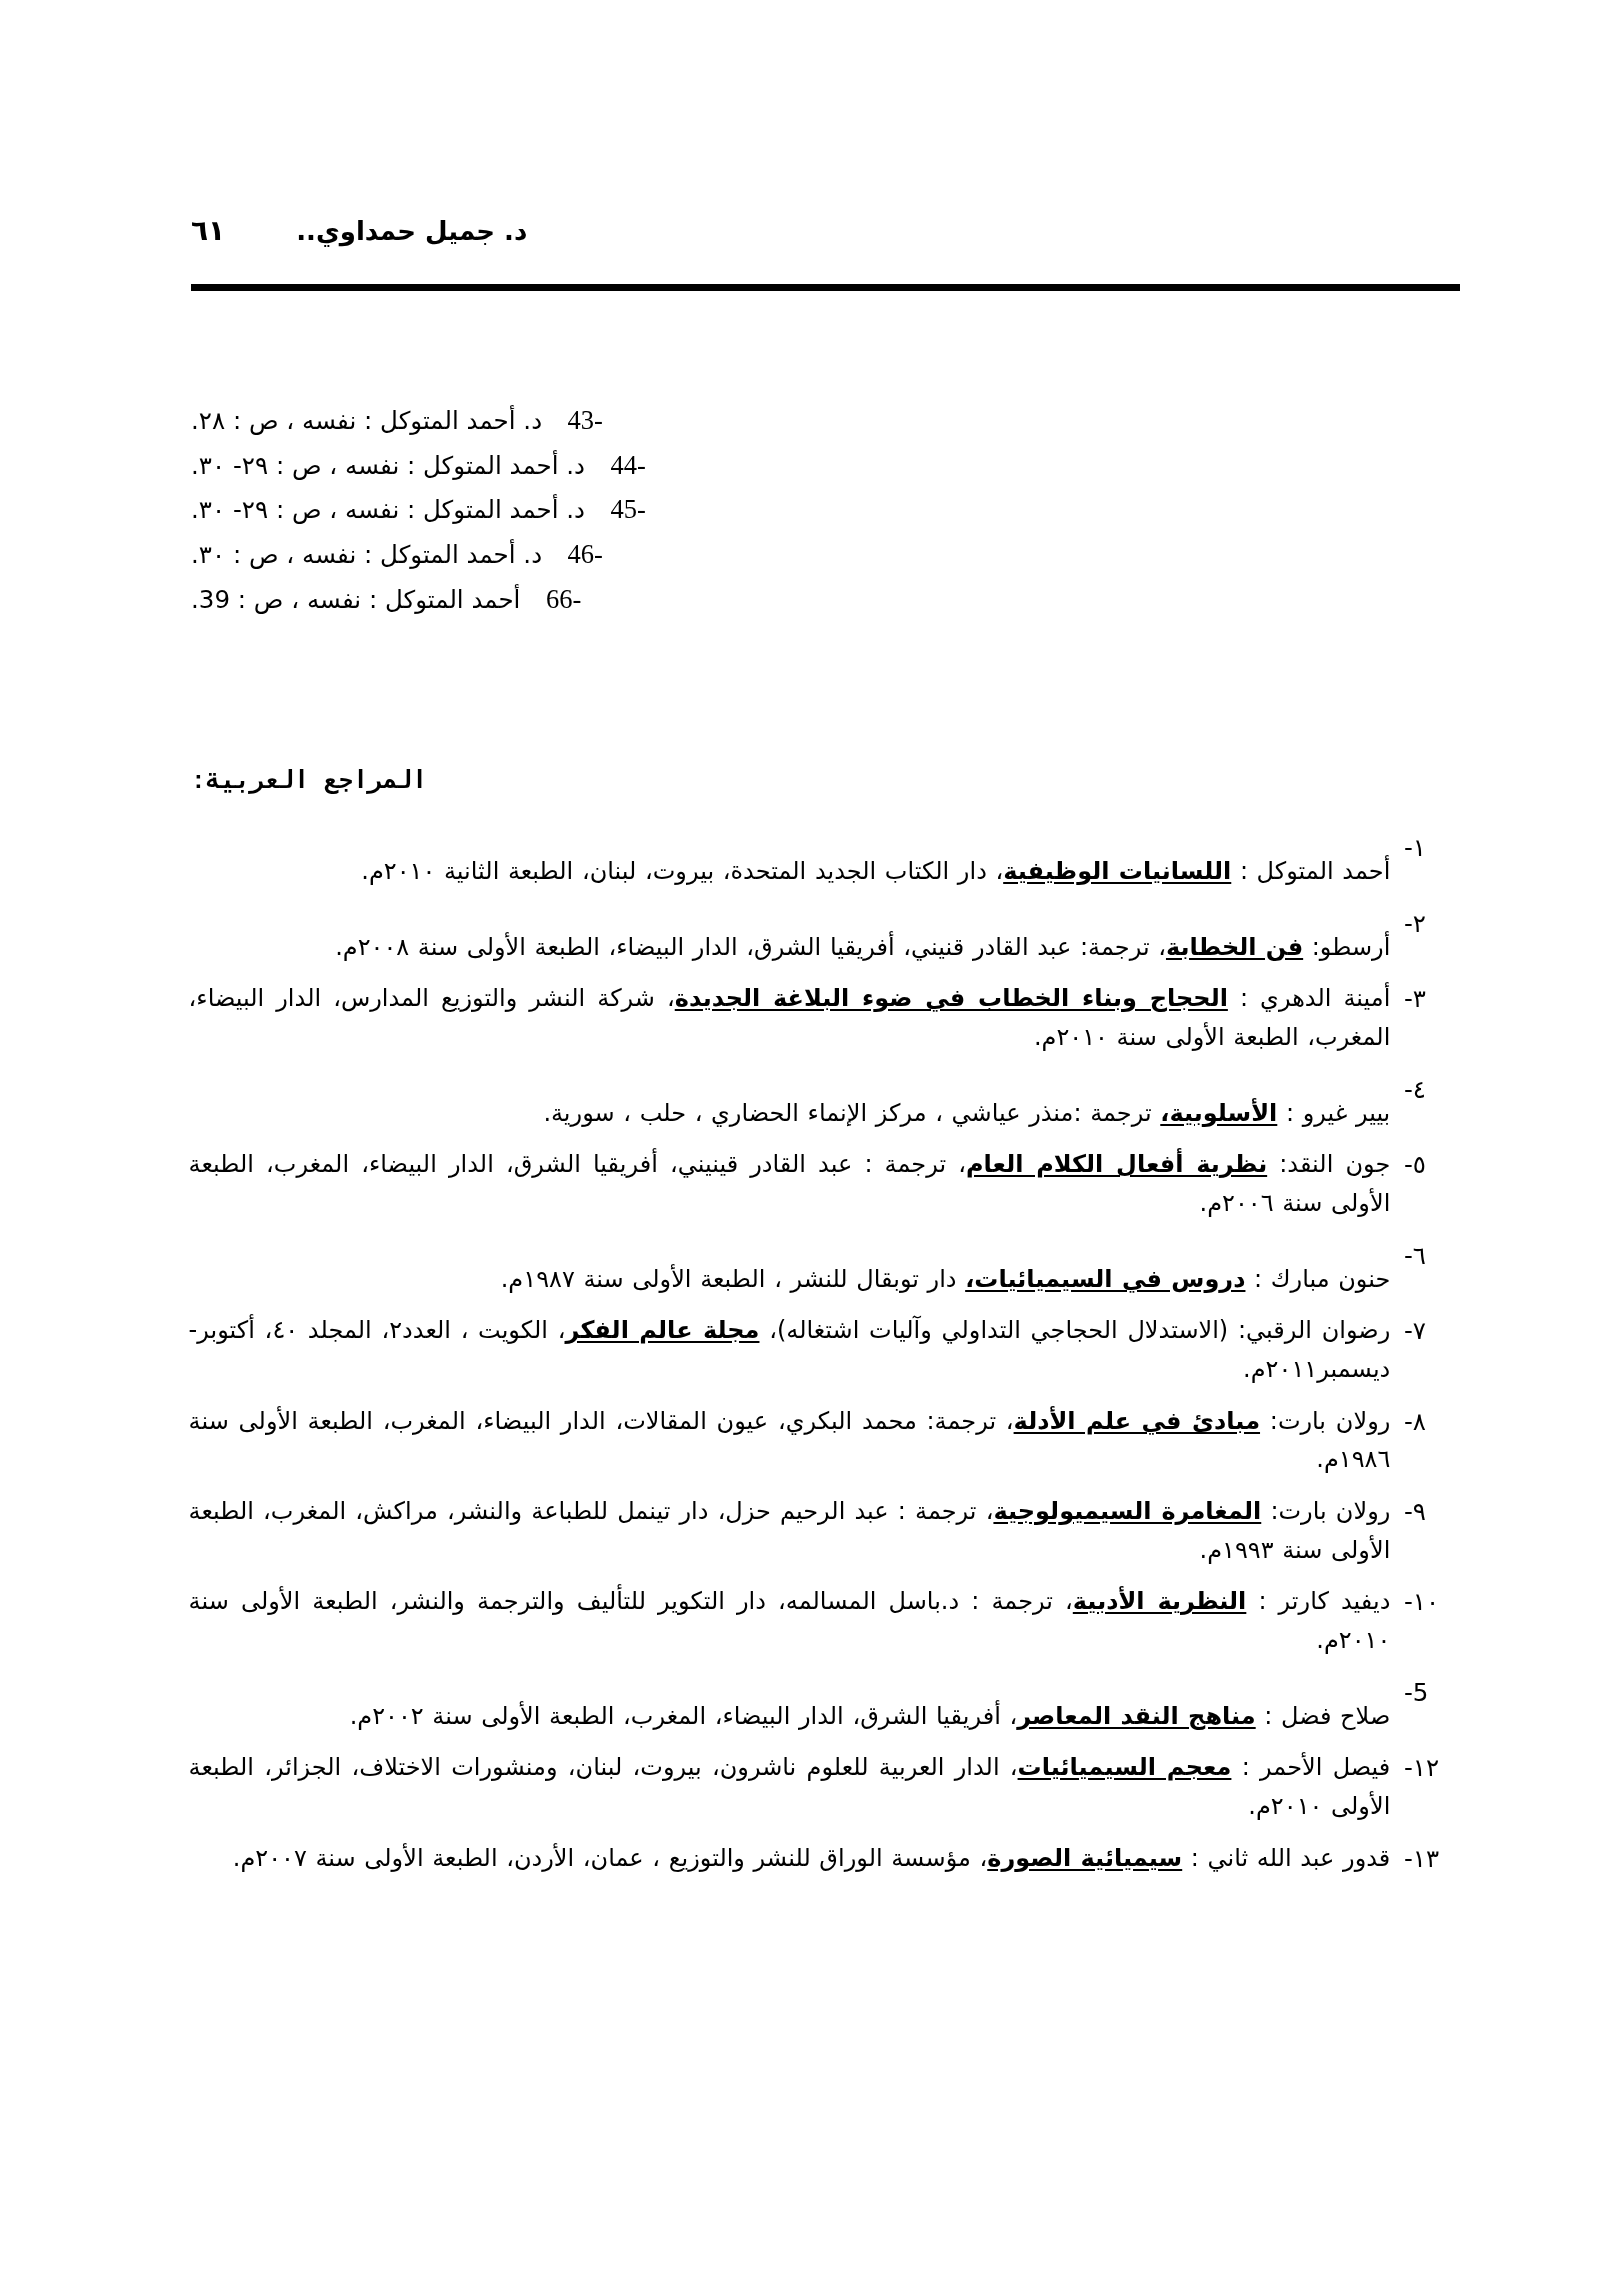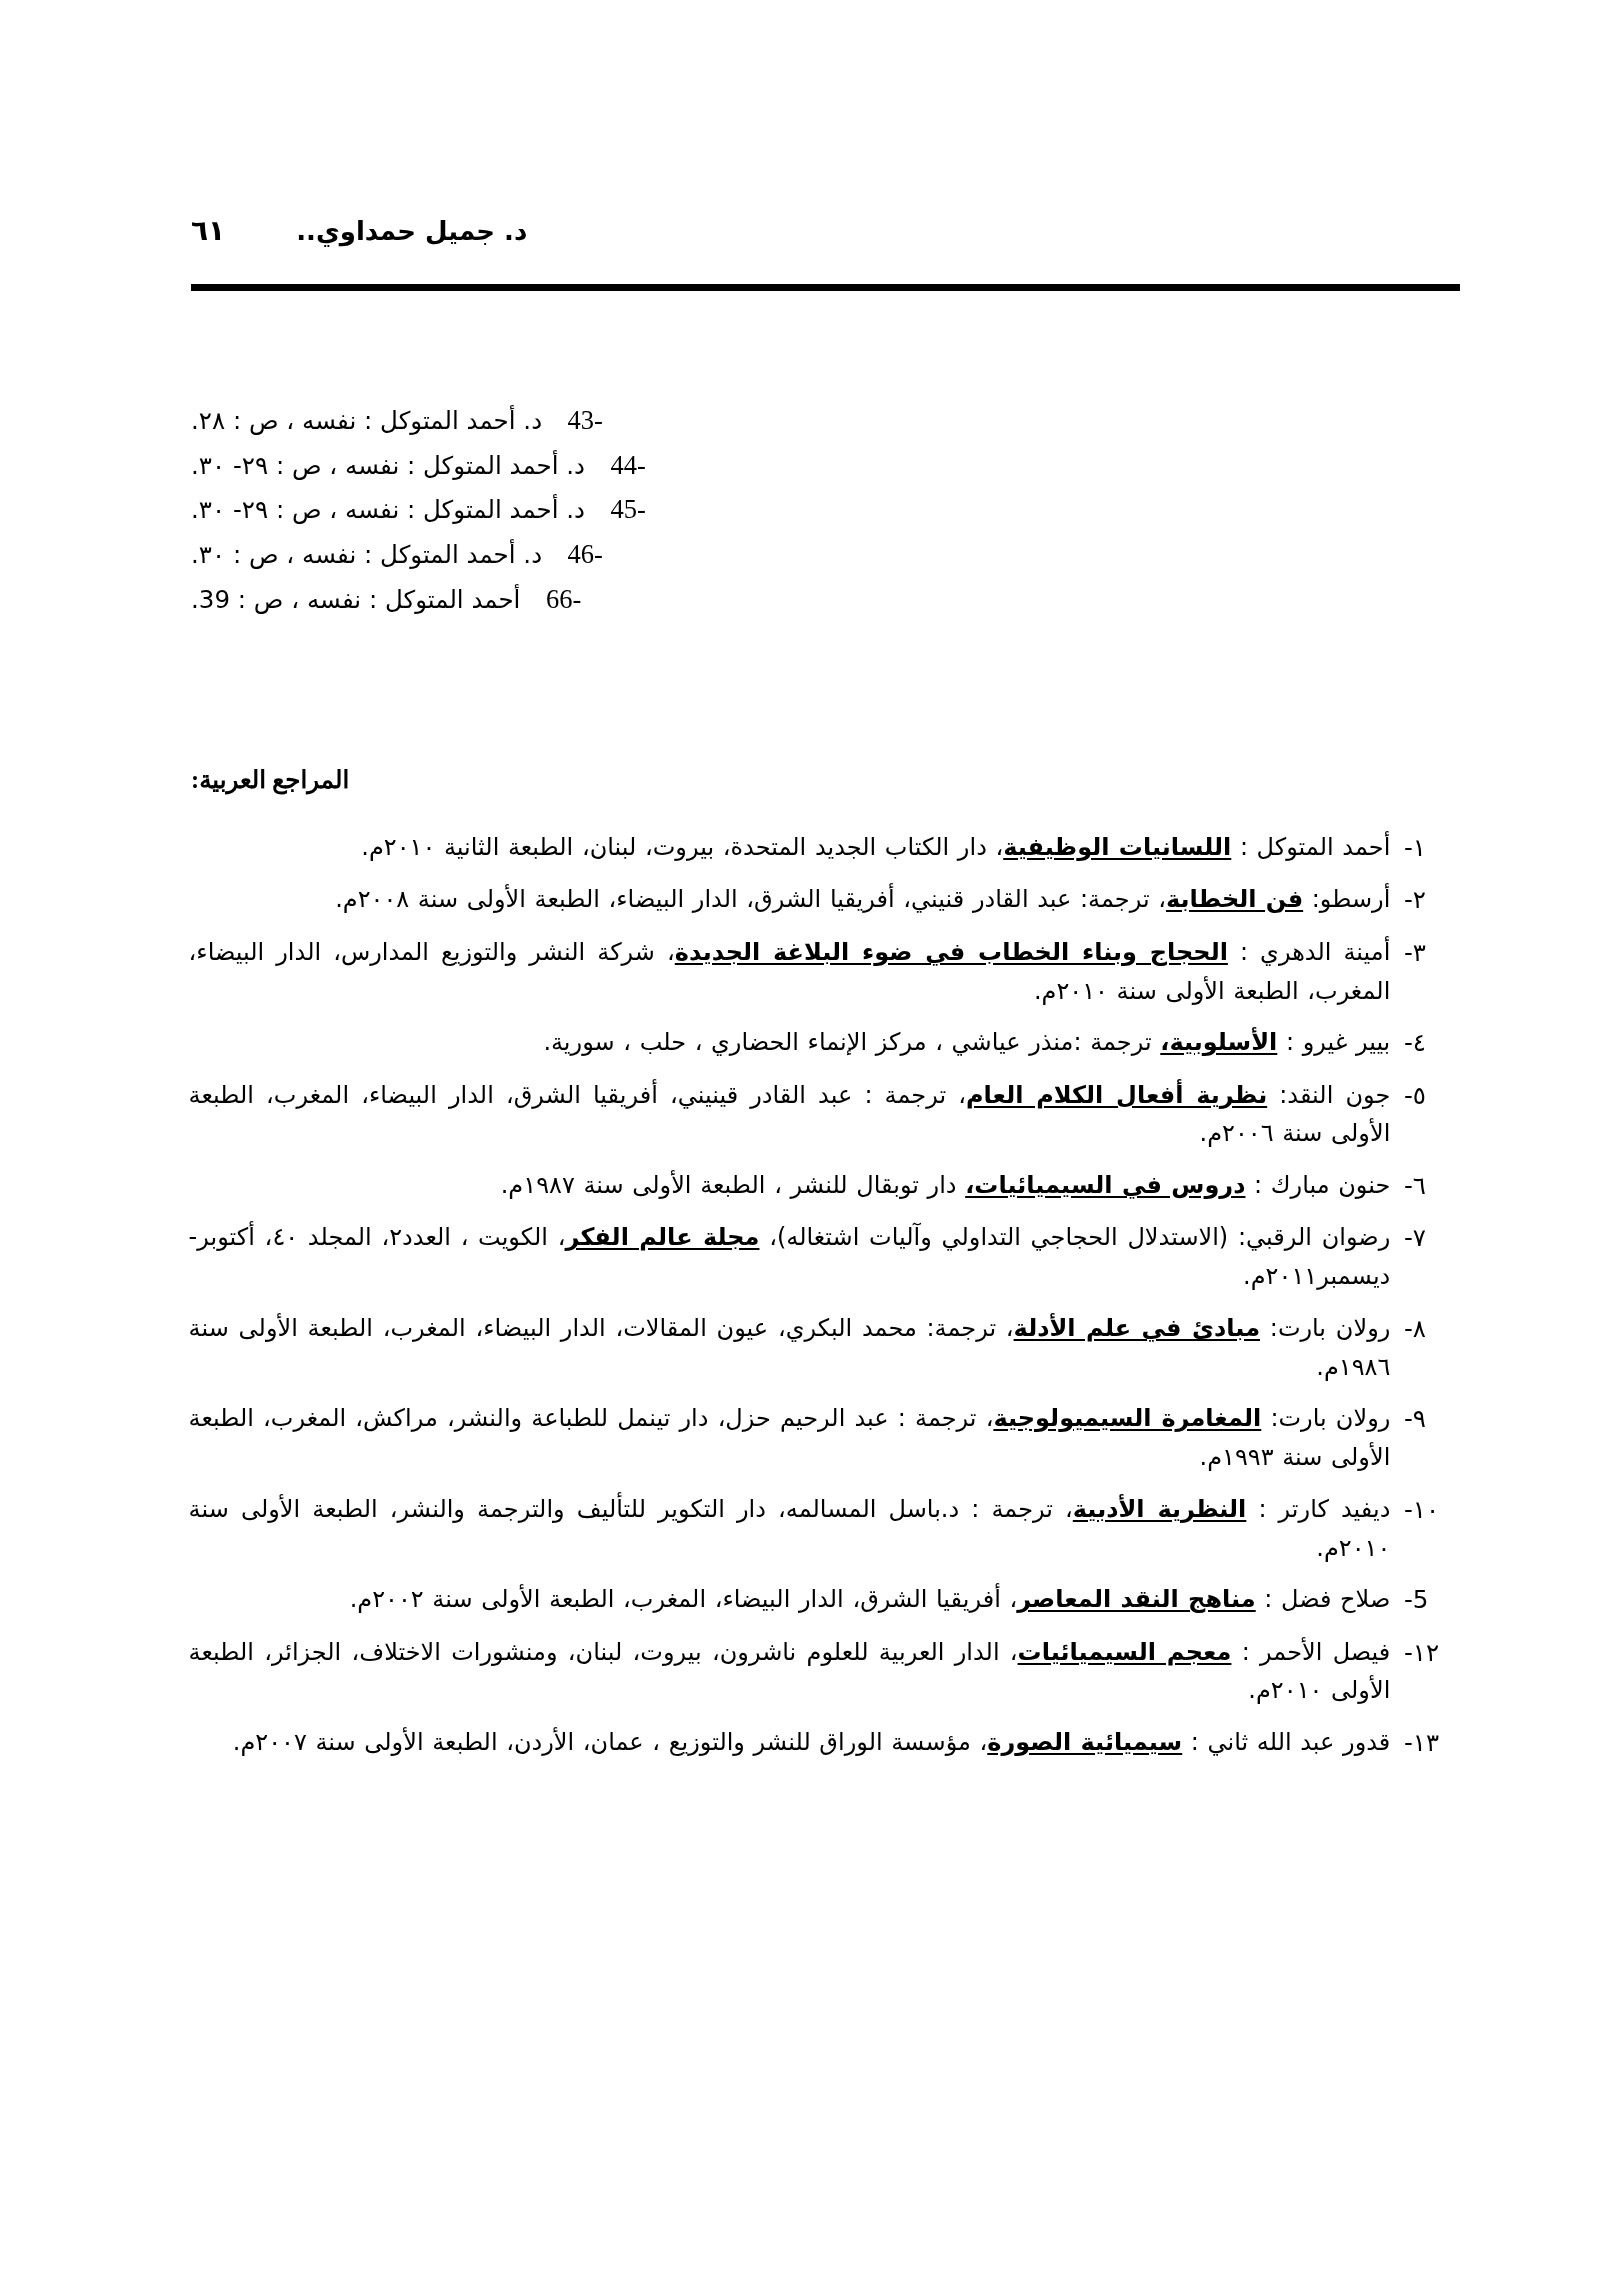--- a/index.html
+++ b/index.html
@@ -95,21 +95,21 @@
   }
 
   
   .section-heading {
     position: absolute;
     top: 765px;
     left: 191px;
     width: 1264px;
     text-align: left;
     direction: rtl;
-    font-family: Liberation Serif, serif;
+    font-family: Liberation Mono, monospace;
     font-weight: bold;
     font-size: 24.5px;
     color: #000000;
   }
   .section-heading span {
     display: inline-block;
   }
 
   
   .biblio {
@@ -144,20 +144,21 @@
     line-height: 1.62;
     text-align: justify;
     text-align-last: right;
     padding-left: 21.6px;
     padding-right: 13.7px;
     word-spacing: 1px;
   }
   .biblio-body.one-line {
     text-align: left;
     text-align-last: right;
+    margin-top: 24px;
   }
   .t {
     font-weight: bold;
     text-decoration: underline;
     text-underline-offset: 2.9px;
   }
 </style>
 </head>
 <body>
 

